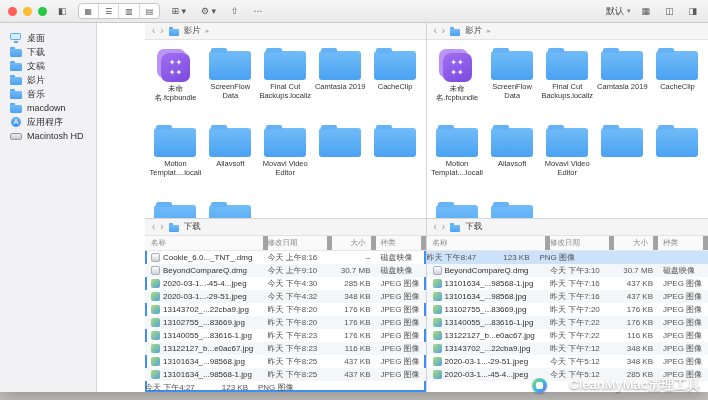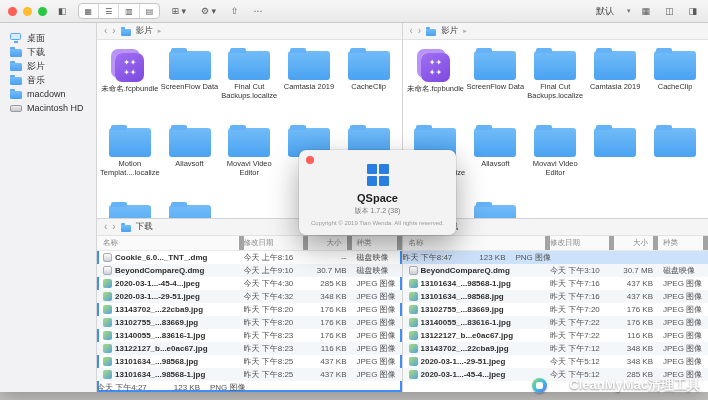--- a/index.html
+++ b/index.html
@@ -14,25 +14,25 @@
     border-bottom:1px solid #c9c9c9;display:flex;align-items:center;padding:0 8px;gap:8px;box-sizing:border-box;}
   .traffic{display:flex;gap:6px;align-items:center;}
   .dot{width:9px;height:9px;border-radius:50%;}
   .dot.red{background:#ff5f57}.dot.yellow{background:#febc2e}.dot.green{background:#28c840}
   .tbtn{font-size:9px;color:#5a5a5a;padding:1px 3px;border-radius:3px;white-space:nowrap;line-height:1;}
   .segmented{display:flex;border:1px solid #c6c6c6;border-radius:4px;background:#fdfdfd;overflow:hidden;height:14px;align-items:stretch;}
   .seg{font-size:8px;color:#555;padding:0 6px;display:flex;align-items:center;border-right:1px solid #d8d8d8;}
   .seg:last-child{border-right:none;}
   .midbtns,.rightbtns{display:flex;gap:9px;align-items:center;}
   .spacer{flex:1;}
-  .preset{font-size:9px;color:#444;display:flex;gap:13px;align-items:center;}
+  .preset{font-size:9px;color:#444;display:flex;gap:3px;align-items:center;}
   .preset .chev{font-size:7px;color:#777;}
 
   
-  .main{flex:1;display:flex;min-height:0;}
+  .main{flex:1;display:flex;min-height:0;gap:48px;}
   .sidebar{width:97px;flex:0 0 97px;background:#f2f2f4;border-right:1px solid #d5d5d5;
     padding-top:8px;box-sizing:border-box;}
   .side-item{display:flex;align-items:center;gap:5px;padding:0 4px 0 10px;height:14px;
     font-size:9px;color:#2e2e2e;white-space:nowrap;overflow:hidden;}
   .side-icon{width:12px;height:10px;position:relative;flex:0 0 12px;}
   .side-icon.folder::after,.side-icon.download::after{content:"";position:absolute;left:0;top:2px;width:12px;height:8px;
     background:linear-gradient(#74bbf8,#4ba1f0);border-radius:1.5px;}
   .side-icon.folder::before,.side-icon.download::before{content:"";position:absolute;left:0;top:0;width:5px;height:3px;
     background:#5aabf3;border-radius:1px;}
   .side-icon.desktop::after{content:"";position:absolute;left:0;top:0;width:11px;height:7px;
@@ -82,21 +82,21 @@
   .cell{display:flex;align-items:center;box-sizing:border-box;min-width:0;}
   .c-name{flex:1;min-width:0;padding-left:6px;gap:3px;}
   .c-date{width:64px;flex:0 0 64px;}
   .c-size{width:44px;flex:0 0 44px;justify-content:flex-end;padding-right:5px;}
   .c-kind{width:50px;flex:0 0 50px;padding-left:5px;}
   .table-head .cell{border-right:5px solid #a3a3a3;}
   .rows{flex:1;overflow:hidden;}
   .file-row{display:flex;height:13px;font-size:8px;color:#2f2f2f;align-items:stretch;}
   .rows .file-row:nth-of-type(even){background:#f4f7fa;}
   .rows .file-row.selected{background:#cce1fa;}
-  .fname{white-space:nowrap;overflow:hidden;text-overflow:ellipsis;font-weight:bold;}
+  .fname{white-space:nowrap;overflow:hidden;text-overflow:ellipsis;}
   .fileicon{width:9px;height:9px;border-radius:2px;flex:0 0 9px;}
   .fileicon.dmg{background:linear-gradient(#fefefe,#cdd2d9);border:1px solid #a9aeb6;box-sizing:border-box;}
   .fileicon.jpeg{background:linear-gradient(135deg,#9bd389 20%,#53a0e2);}
   .fileicon.png{background:linear-gradient(135deg,#ecc87e 20%,#a96fd4);}
   .f-date,.f-size,.f-kind{color:#555;}
 
   
   .about{position:absolute;left:299px;top:150px;width:157px;height:85px;background:#f3f3f3;border-radius:7px;
     box-shadow:0 12px 30px rgba(0,0,0,.35),0 0 0 1px rgba(0,0,0,.08);z-index:40;
     display:flex;flex-direction:column;align-items:center;}
@@ -162,37 +162,45 @@
             <div class="side-item">
               <span class="side-icon desktop"></span>
               <span class="side-label">桌面</span>
             </div>
 
             <div class="side-item">
               <span class="side-icon download"></span>
               <span class="side-label">下载</span>
             </div>
 
+            <div class="side-item">
+              <span class="side-icon folder"></span>
+              <span class="side-label">文稿</span>
+            </div>
 
             <div class="side-item">
               <span class="side-icon folder"></span>
               <span class="side-label">影片</span>
             </div>
 
             <div class="side-item">
               <span class="side-icon folder"></span>
               <span class="side-label">音乐</span>
             </div>
 
 
             <div class="side-item">
               <span class="side-icon folder"></span>
               <span class="side-label">macdown</span>
             </div>
 
+            <div class="side-item">
+              <span class="side-icon apps"></span>
+              <span class="side-label">应用程序</span>
+            </div>
           </div>
         <div class="devices">
 
             <div class="side-item">
               <span class="side-icon disk"></span>
               <span class="side-label">Macintosh HD</span>
             </div>
           </div>
       </div>
 
@@ -575,30 +583,18 @@
                 <div class="cell c-size f-size">285 KB</div>
                 <div class="cell c-kind f-kind">JPEG 图像</div>
               </div>
             </div>
         </div>
 
       </div>
     </div>
   </div>
 
-  <div class="about">
-    <span class="close"></span>
-    <div class="win-logo">
-      <span></span>
-        <span></span>
-        <span></span>
-        <span></span>
-    </div>
-    <div class="about-name">QSpace</div>
-    <div class="about-version">版本 1.7.2 (38)</div>
-    <div class="about-copy">Copyright © 2019 Tian Wenda. All rights reserved.</div>
-  </div>
 
   <div class="watermark">
     <span class="wm-icon"></span>
     <span>CleanMyMac清理工具</span>
   </div>
 </div>
 
 </body></html>

